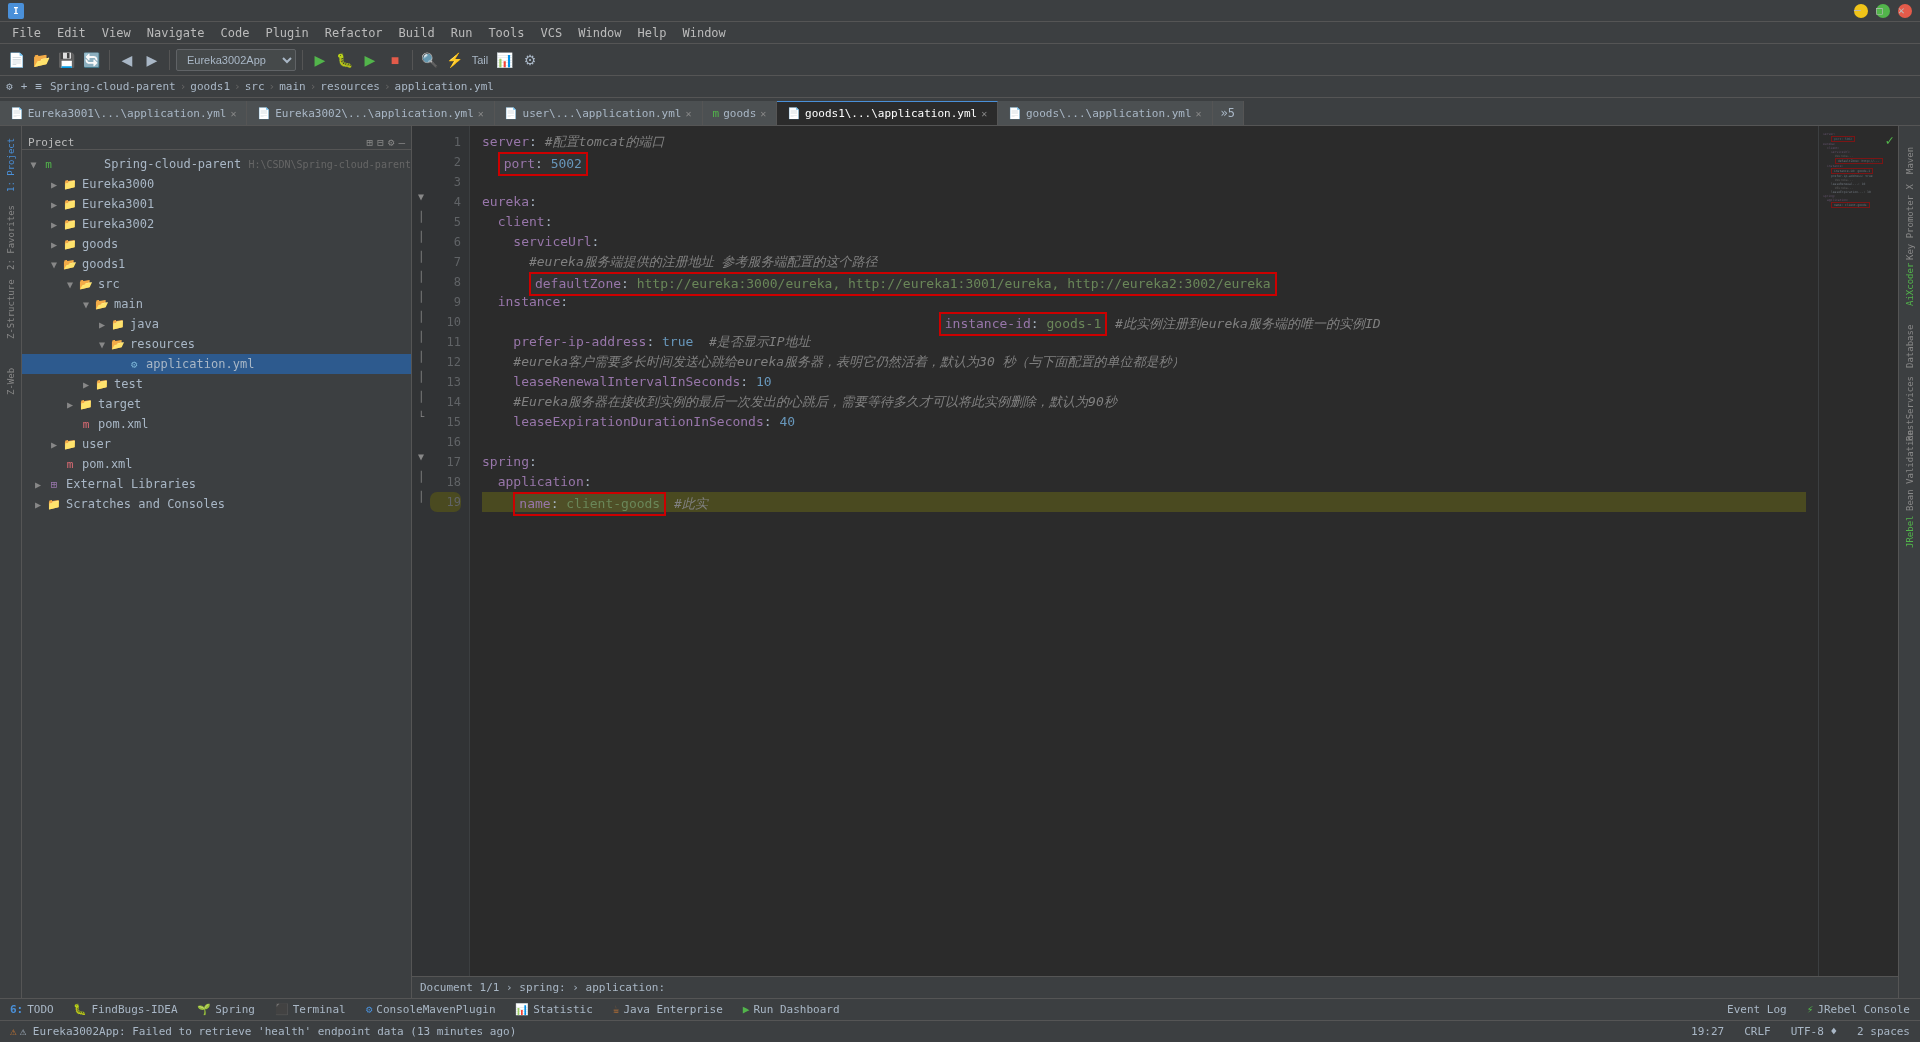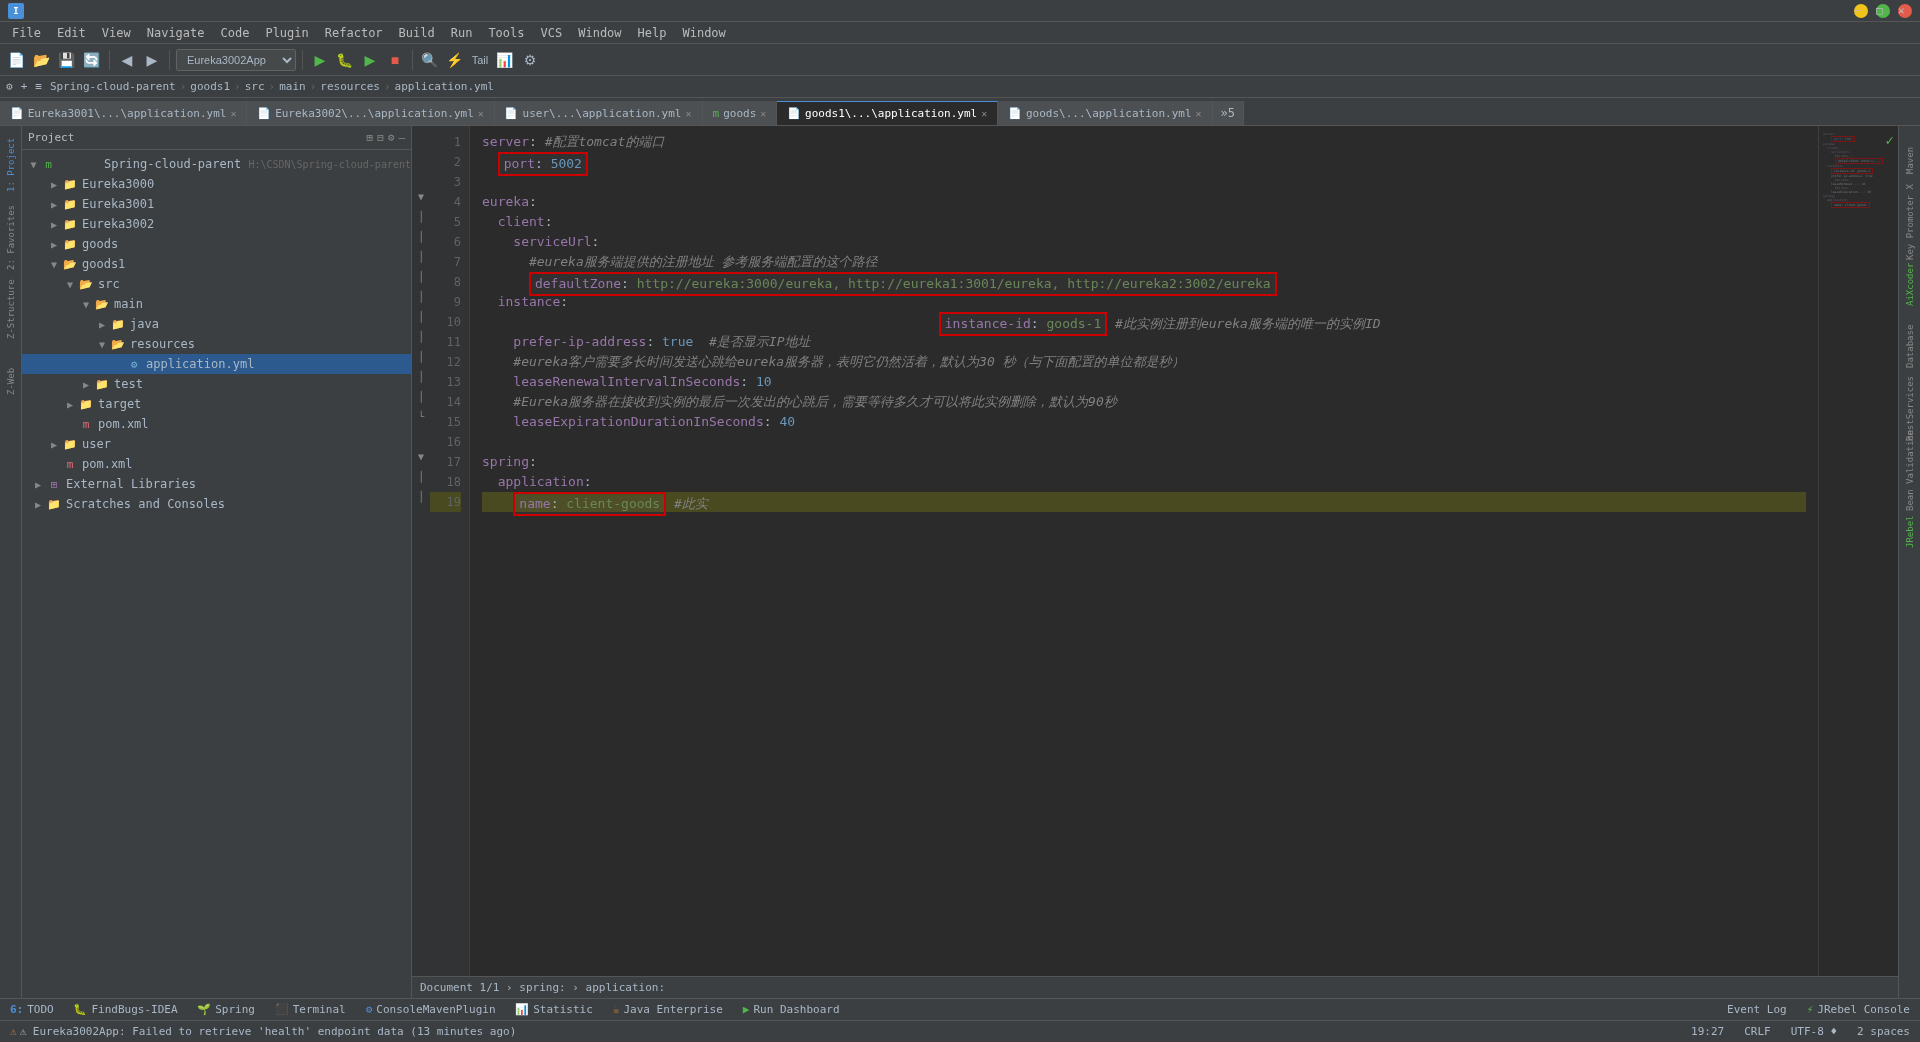--- a/index.html
+++ b/index.html
@@ -34,21 +34,21 @@
     .file-tab.active { background: #2b2b2b; color: #ffffff; border-top: 1px solid #4a90d9; }
     .file-tab .tab-close { color: #888; font-size: 10px; }
     .file-tab .tab-icon { color: #7ab4d6; }
     .tab-more { height: 24px; padding: 0 8px; display: flex; align-items: center; color: #a9b7c6; cursor: pointer; border-right: 1px solid #555; background: #4c5052; }
 
     
     #main { display: flex; height: calc(1042px - 22px - 22px - 32px - 22px - 28px - 22px - 22px); }
 
     
     #left-panel { width: 390px; background: #3c3f41; border-right: 1px solid #555; display: flex; flex-direction: column; }
-    #left-panel-header { height: 24px; background: #3c3f41; display: flex; align-items: center; padding: 0 6px; border-bottom: 1px solid #555; font-size: 11px; color: #bbbbbb; }
+    #left-panel-header { height: 24px; background: #3c3f41; display: flex; align-items: flex-end; padding: 0 6px; border-bottom: 1px solid #555; font-size: 11px; color: #bbbbbb; }
     #left-panel-header .panel-title { flex: 1; }
     #left-panel-header .panel-actions { display: flex; gap: 4px; }
     #left-panel-header .panel-actions span { cursor: pointer; color: #888; }
 
     
     #project-tree { flex: 1; overflow-y: auto; padding: 4px 0; }
     .tree-item { height: 20px; display: flex; align-items: center; padding-left: 4px; cursor: pointer; font-size: 12px; white-space: nowrap; }
     .tree-item.selected { background: #2d5a8e; }
     .tree-arrow { width: 16px; display: inline-flex; align-items: center; justify-content: center; color: #888; font-size: 10px; }
     .tree-icon { width: 16px; height: 16px; margin-right: 4px; display: inline-flex; align-items: center; justify-content: center; font-size: 11px; }
@@ -383,21 +383,21 @@
         <div>9</div>
         <div>10</div>
         <div>11</div>
         <div>12</div>
         <div>13</div>
         <div>14</div>
         <div>15</div>
         <div>16</div>
         <div>17</div>
         <div>18</div>
-        <div style="background:#4a4a20;">19</div>
+        <div style="background:#4a4a20;border-radius:7px;">19</div>
       </div>
 
       <div id="code-area" style="flex:1;padding:6px 12px;line-height:20px;overflow-y:auto;font-size:13px;font-family:Consolas,monospace;">
 
         <div style="height:20px;white-space:pre;"><span class="key">server</span><span>: </span><span class="comment-cn">#配置tomcat的端口</span></div>
 
         <div style="height:20px;white-space:pre;"><span>  </span><span style="display:inline-block;border:2px solid #cc0000;padding:0 4px;background:rgba(255,255,255,0.03);"><span class="key">port</span><span>: </span><span class="value-num">5002</span></span></div>
 
         <div style="height:20px;white-space:pre;"> </div>
 

